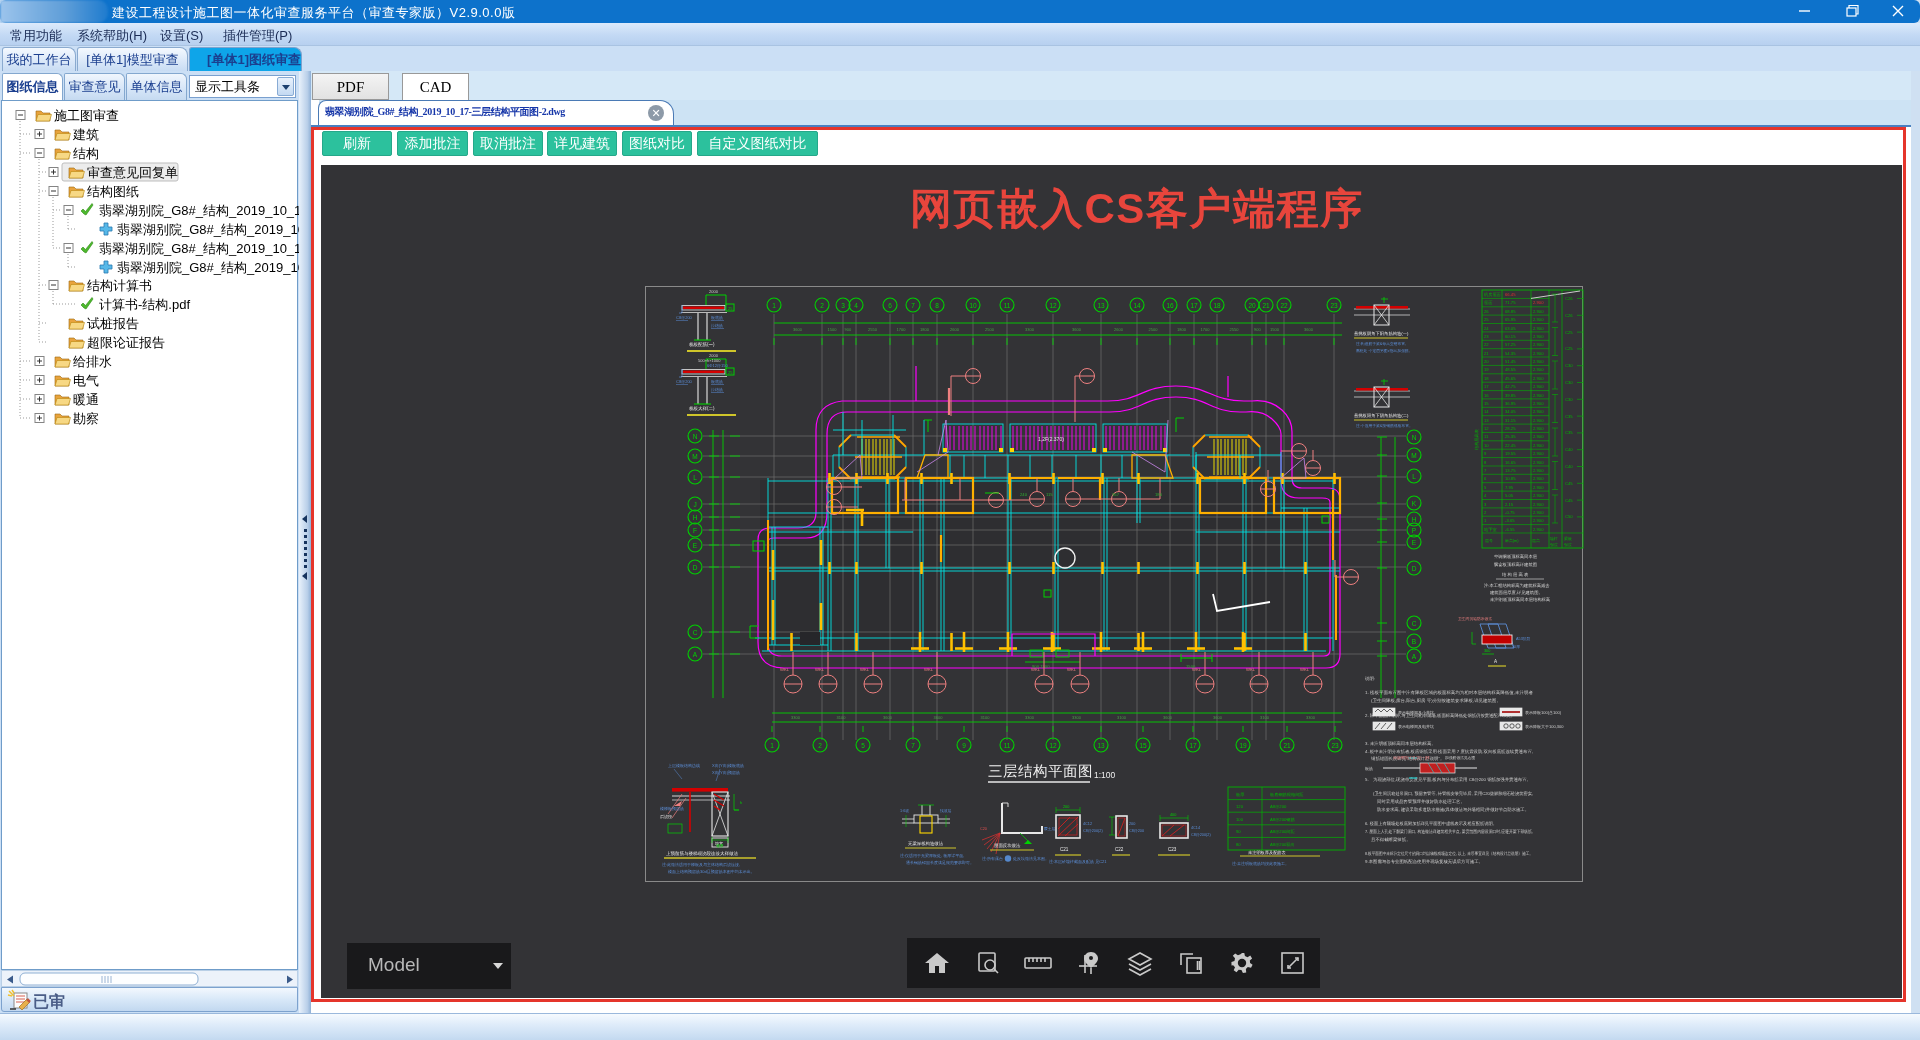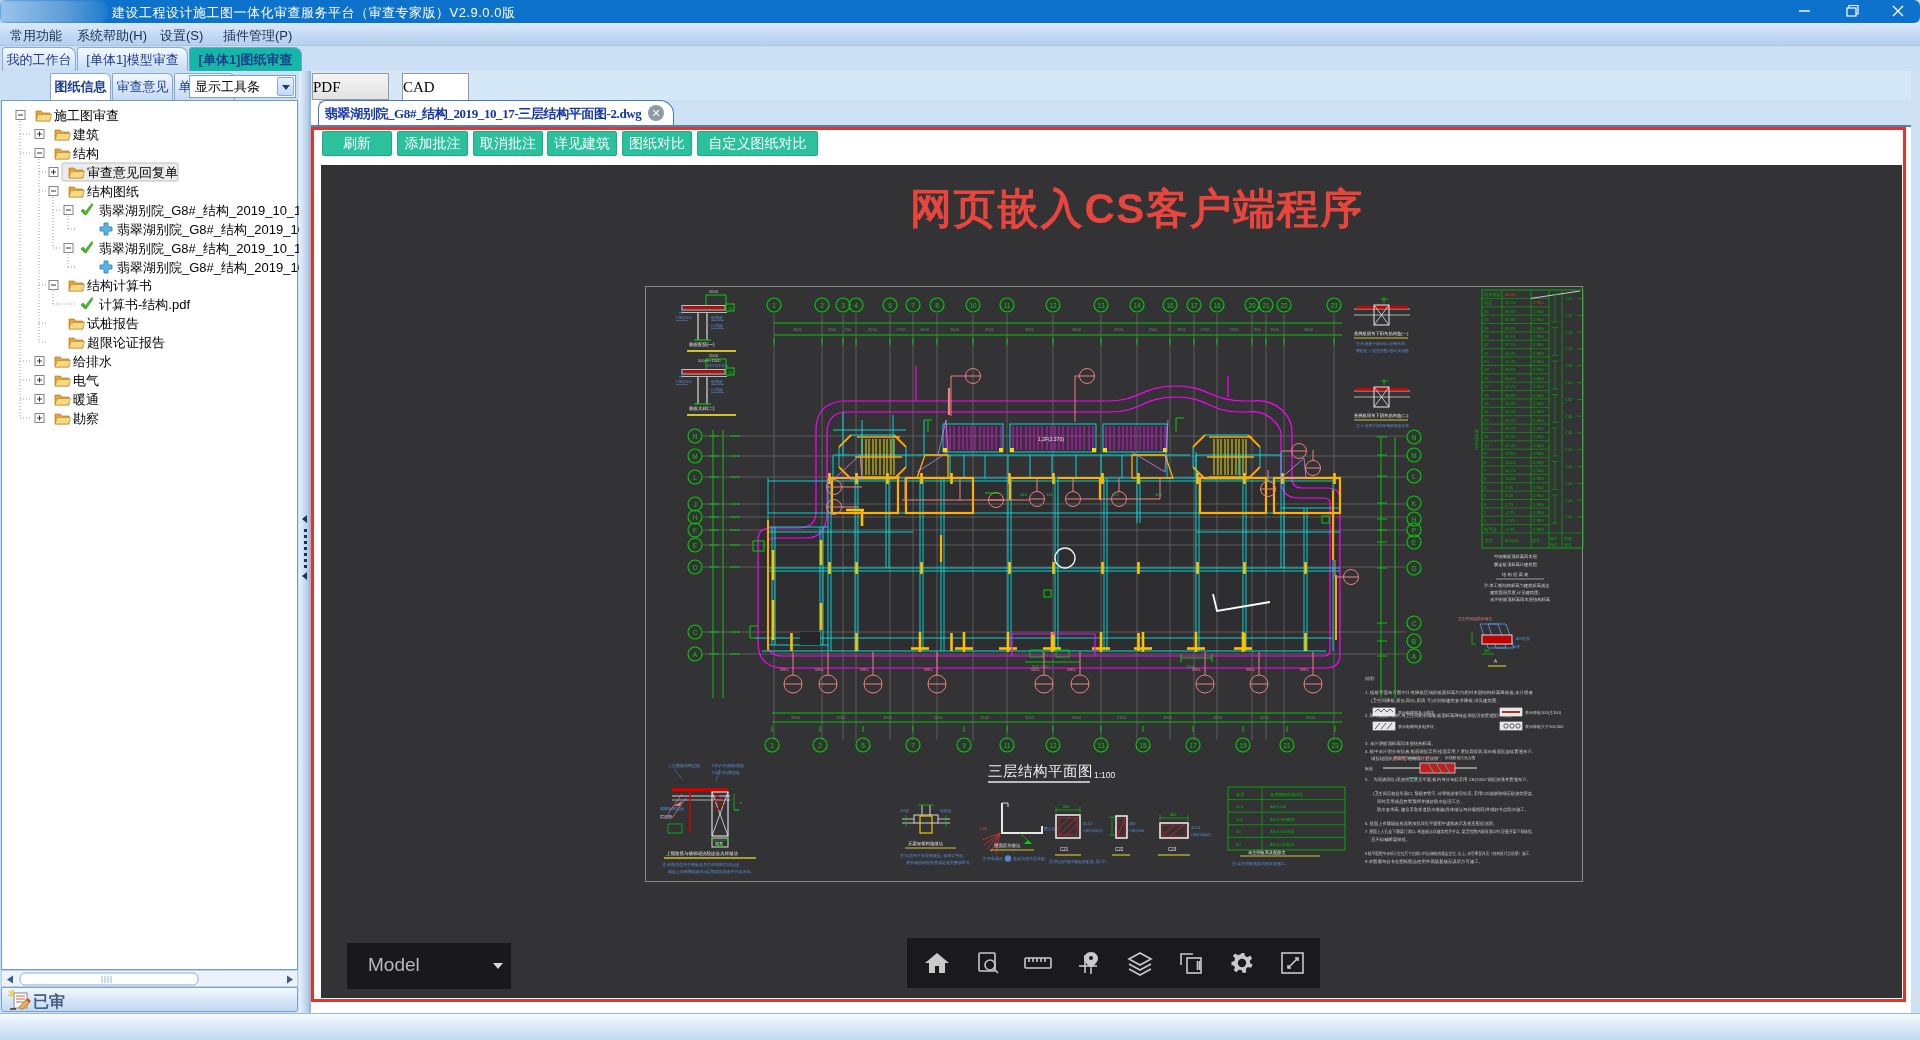--- a/index.html
+++ b/index.html
@@ -5,33 +5,33 @@
 *{margin:0;padding:0;box-sizing:border-box;}
 html,body{width:1920px;height:1040px;overflow:hidden;font-family:"Liberation Sans",sans-serif;background:#cfe0f2;}
 #titlebar{position:absolute;left:0;top:0;width:1920px;height:23px;background:#0d72cb;color:#fff;border-radius:6px;}
 #titleblob{position:absolute;left:0;top:0;width:108px;height:23px;background:linear-gradient(90deg,#9cc4ec,#5f9ed8 60%,#1e7bce);border-radius:0 10px 10px 0;filter:blur(1px);}
 #titletext{position:absolute;left:112px;top:4px;font-size:13px;color:#fff;letter-spacing:0.5px;}
 .winbtn{position:absolute;top:0;width:30px;height:23px;color:#fff;}
 #menubar{position:absolute;left:0;top:23px;width:1920px;height:23px;background:linear-gradient(#dceafb,#c3d9f4 55%,#b7d0ef);border-bottom:1px solid #a9c3e2;}
 .menuitem{position:absolute;top:4px;font-size:13px;color:#1b2c55;}
 #tabrow1{position:absolute;left:0;top:46px;width:1920px;height:25px;background:#cbdff5;}
 .tab1{position:absolute;top:1px;height:24px;font-size:13px;color:#1b3f8f;background:linear-gradient(#f4f9ff,#d9e7f8 60%,#c8dcf3);border:1px solid #8aaacf;border-bottom:none;border-radius:3px 8px 0 0;text-align:center;line-height:23px;}
-.tab1.active{background:#14b8a6;font-weight:bold;z-index:3;border-color:#7da2ce;}
+.tab1.active{background:#0ea5e9;font-weight:bold;z-index:3;border-color:#7da2ce;text-align:right;}
 #leftpanel{position:absolute;left:0;top:71px;width:299px;height:942px;background:#cbdff5;}
-.lbtn{position:absolute;top:2px;height:27px;font-size:13px;color:#1b3f8f;background:linear-gradient(#f0f6fd,#d5e5f7 60%,#c5daf1);border:1px solid #84a8cf;border-bottom:none;border-radius:2px 6px 0 0;text-align:center;line-height:26px;margin-left:48px;}
+.lbtn{position:absolute;top:2px;height:27px;font-size:13px;color:#1b3f8f;background:linear-gradient(#f0f6fd,#d5e5f7 60%,#c5daf1);border:1px solid #84a8cf;border-bottom:none;border-radius:2px 6px 0 0;text-align:center;line-height:26px;}
 .lbtn.active{background:#fff;font-weight:bold;}
 #combo{position:absolute;left:189px;top:4px;width:107px;height:23px;background:#fff;border:1px solid #7aa0cf;font-size:13px;color:#000;line-height:21px;padding-left:5px;}
 #comboarrow{position:absolute;right:1px;top:1px;width:17px;height:19px;background:linear-gradient(#e8f1fc,#c3d9f2);border:1px solid #88abd4;border-radius:2px;}
 #comboarrow:after{content:"";position:absolute;left:4px;top:7px;border-left:4px solid transparent;border-right:4px solid transparent;border-top:5px solid #1b3f6f;}
 #treebox{position:absolute;left:1px;top:29px;width:297px;height:870px;background:#fff;border:1px solid #6f9cc9;padding-left:40px;}
 #hscroll{position:absolute;left:1px;top:899px;width:297px;height:17px;background:#ecf2fa;border:1px solid #b9cfe6;}
 #statusbar{position:absolute;left:1px;top:916px;width:297px;height:25px;background:linear-gradient(#f3f8fe,#d8e8f8 50%,#c2d8f0);border:1px solid #7da2ce;border-radius:0 0 3px 3px;}
 #splitter{position:absolute;left:299px;top:71px;width:12px;height:942px;background:linear-gradient(90deg,#e8f1fb,#b9cfe9 70%,#8fb0d6);}
 #rightarea{position:absolute;left:311px;top:71px;width:1600px;height:942px;background:#fff;}
-.ftab{position:absolute;top:2px;height:27px;font-size:15px;font-family:"Liberation Serif",serif;color:#000;line-height:26px;}
+.ftab{position:absolute;top:2px;height:27px;font-size:15px;font-family:"Liberation Serif",serif;color:#000;text-align:center;line-height:26px;}
 #filetabrow{position:absolute;left:0;top:29px;width:1600px;height:27px;background:#cde3f4;}
 #redpanel{position:absolute;left:0;top:56px;width:1595px;height:875px;border:3px solid #e5352b;background:#fff;}
 .tealbtn{position:absolute;top:1px;height:25px;background:#2cc19d;border:1px solid #25a88a;border-radius:2px;color:#fff;font-size:14px;text-align:center;line-height:23px;}
 #canvas{position:absolute;left:7px;top:35px;width:1581px;height:833px;background:#333336;}
 #redtitle{position:absolute;left:589px;top:16px;font-size:42px;color:#e8453c;font-weight:bold;letter-spacing:1.6px;}
 #searchbox{position:absolute;left:1279px;top:7px;width:295px;height:43px;background:#232327;color:#9a9a9a;}
 #modelbox{position:absolute;left:26px;top:778px;width:164px;height:46px;background:#19191b;color:#b9b9b9;font-size:19px;}
 #iconbar{position:absolute;left:586px;top:773px;width:413px;height:50px;background:#1a1a1c;}
 #bottomband{position:absolute;left:0;top:1013px;width:1920px;height:27px;background:linear-gradient(#f6fafe,#dfecfa 40%,#c3d9f0);border-top:1px solid #9ab8dc;}
 </style>
@@ -244,21 +244,21 @@
     <path d="M3,505 L8,501 V509 Z" fill="#16335e"></path>
   </svg>
 </div>
 <div id="rightarea">
   <div style="position:absolute;left:0;top:0;width:1600px;height:29px;background:#d5e8f7"></div>
   <div class="ftab" style="left:1px;width:77px;background:linear-gradient(#f4f4f4,#e2e2e2);border:1px solid #999;">PDF</div>
   <div class="ftab" style="left:91px;width:67px;background:#fff;border:1px solid #999;border-bottom:none;">CAD</div>
   <div id="filetabrow">
     <div style="position:absolute;left:0;top:0;width:8px;height:27px;background:#fff"></div>
     <div style="position:absolute;left:7px;top:0;width:356px;height:26px;background:#fff;border:1px solid #4a7ab5;border-bottom:none;border-radius:8px 14px 0 0;"></div>
-    <div style="position:absolute;left:14px;top:5px;font-size:13px;font-weight:bold;color:#1535a8;font-family:'Liberation Serif',serif;letter-spacing:-0.4px;white-space:nowrap;width:320px;overflow:hidden;">翡翠湖别院_G8#_结构_2019_10_17-三层结构平面图-2.dwg</div>
+    <div style="position:absolute;left:14px;top:5px;font-size:10px;font-weight:bold;color:#1535a8;font-family:'Liberation Serif',serif;letter-spacing:-0.4px;white-space:nowrap;width:320px;overflow:hidden;">翡翠湖别院_G8#_结构_2019_10_17-三层结构平面图-2.dwg</div>
     <div style="position:absolute;left:337px;top:5px;width:16px;height:16px;border-radius:8px;background:#8d9aa8;color:#fff;font-size:11px;text-align:center;line-height:16px;">✕</div>
     <div style="position:absolute;left:0;top:25px;width:1600px;height:2px;background:#4a80c0"></div>
   </div>
   <div id="redpanel">
     <div class="tealbtn" style="left:8px;width:70px">刷新</div>
     <div class="tealbtn" style="left:83px;width:71px">添加批注</div>
     <div class="tealbtn" style="left:159px;width:70px">取消批注</div>
     <div class="tealbtn" style="left:233px;width:70px">详见建筑图</div>
     <div class="tealbtn" style="left:308px;width:70px">图纸对比</div>
     <div class="tealbtn" style="left:383px;width:121px">自定义图纸对比</div>

